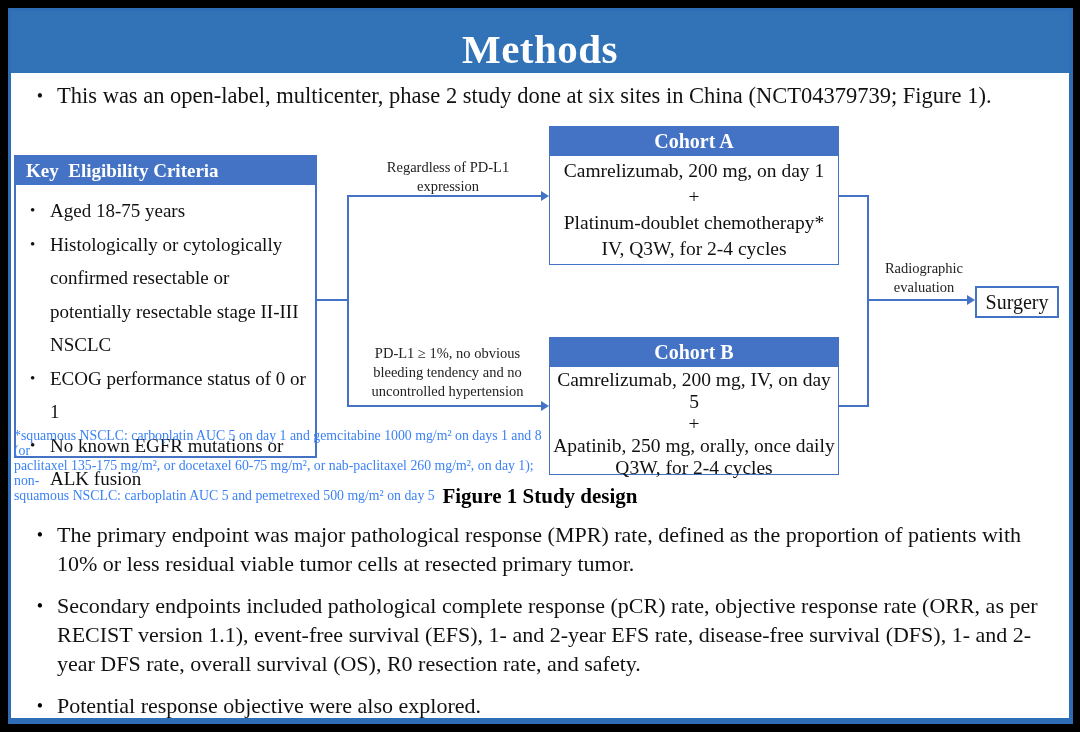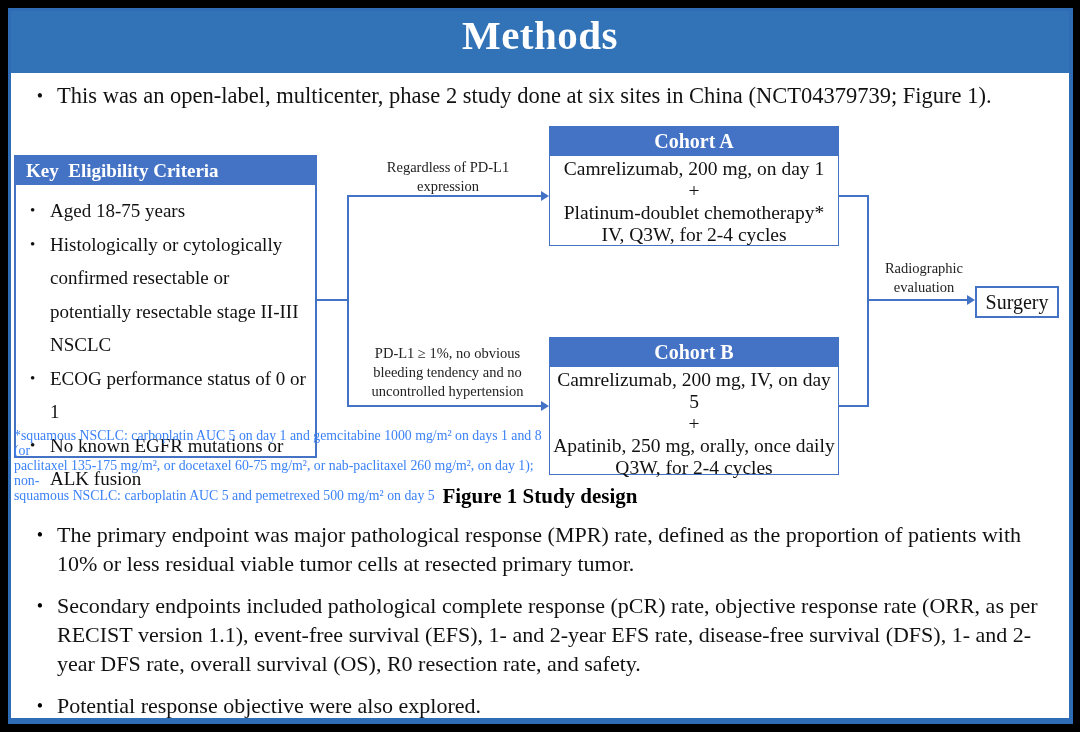--- a/index.html
+++ b/index.html
@@ -7,21 +7,21 @@
     width:1080px;height:732px;position:relative;background:#000;
     font-family:"Liberation Serif","DejaVu Serif",serif;
     -webkit-font-smoothing:antialiased;
   }
   .frame{
     position:absolute;left:8px;top:8px;width:1058px;height:707px;
     background:#fff;border:3px solid #2e6cb5;border-bottom-width:6px;border-right-width:4px;
   }
   .banner{
     position:absolute;left:0;top:0;right:0;height:62px;background:#3273B8;
-    display:flex;align-items:flex-start;justify-content:center;
+    display:flex;align-items:flex-end;justify-content:center;
   }
   .banner h1{
     margin:0;color:#fff;font-size:41px;font-weight:bold;letter-spacing:.5px;
   }
   
   .intro{
     position:absolute;left:12px;top:70px;right:12px;
     font-size:22.5px;color:#111;display:flex;
   }
   .b-dot{width:34px;text-align:center;flex:none;font-size:18px;line-height:30px;}
@@ -37,21 +37,21 @@
   
   .elig{left:3px;top:144px;width:303px;height:303px;}
   .elig .box-header{height:28px;font-size:19px;justify-content:flex-start;padding-left:10px;white-space:pre-wrap;}
   .elig ul{margin:9px 0 0 0;padding:0;list-style:none;}
   .elig li{
     position:relative;padding-left:34px;padding-right:4px;
     font-size:19px;line-height:33.5px;color:#111;
   }
   .elig li::before{content:"•";position:absolute;left:14px;top:0;font-size:15px;}
   
-  .cohortA{left:538px;top:115px;width:290px;height:120px;border-width:1.5px;}
+  .cohortA{left:538px;top:115px;width:290px;height:139px;border-width:1.5px;}
   .cohortB{left:538px;top:326px;width:290px;height:138px;border-width:1.5px;}
   .cohortA .box-header,.cohortB .box-header{height:29px;font-size:20px;}
   .cohort-body{
     display:flex;flex-direction:column;justify-content:space-around;
     height:calc(100% - 33px);padding:2px 2px;text-align:center;
     font-size:19.5px;color:#111;
   }
   
   .surgery{
     left:964px;top:275px;width:84px;height:32px;border-width:2px;

